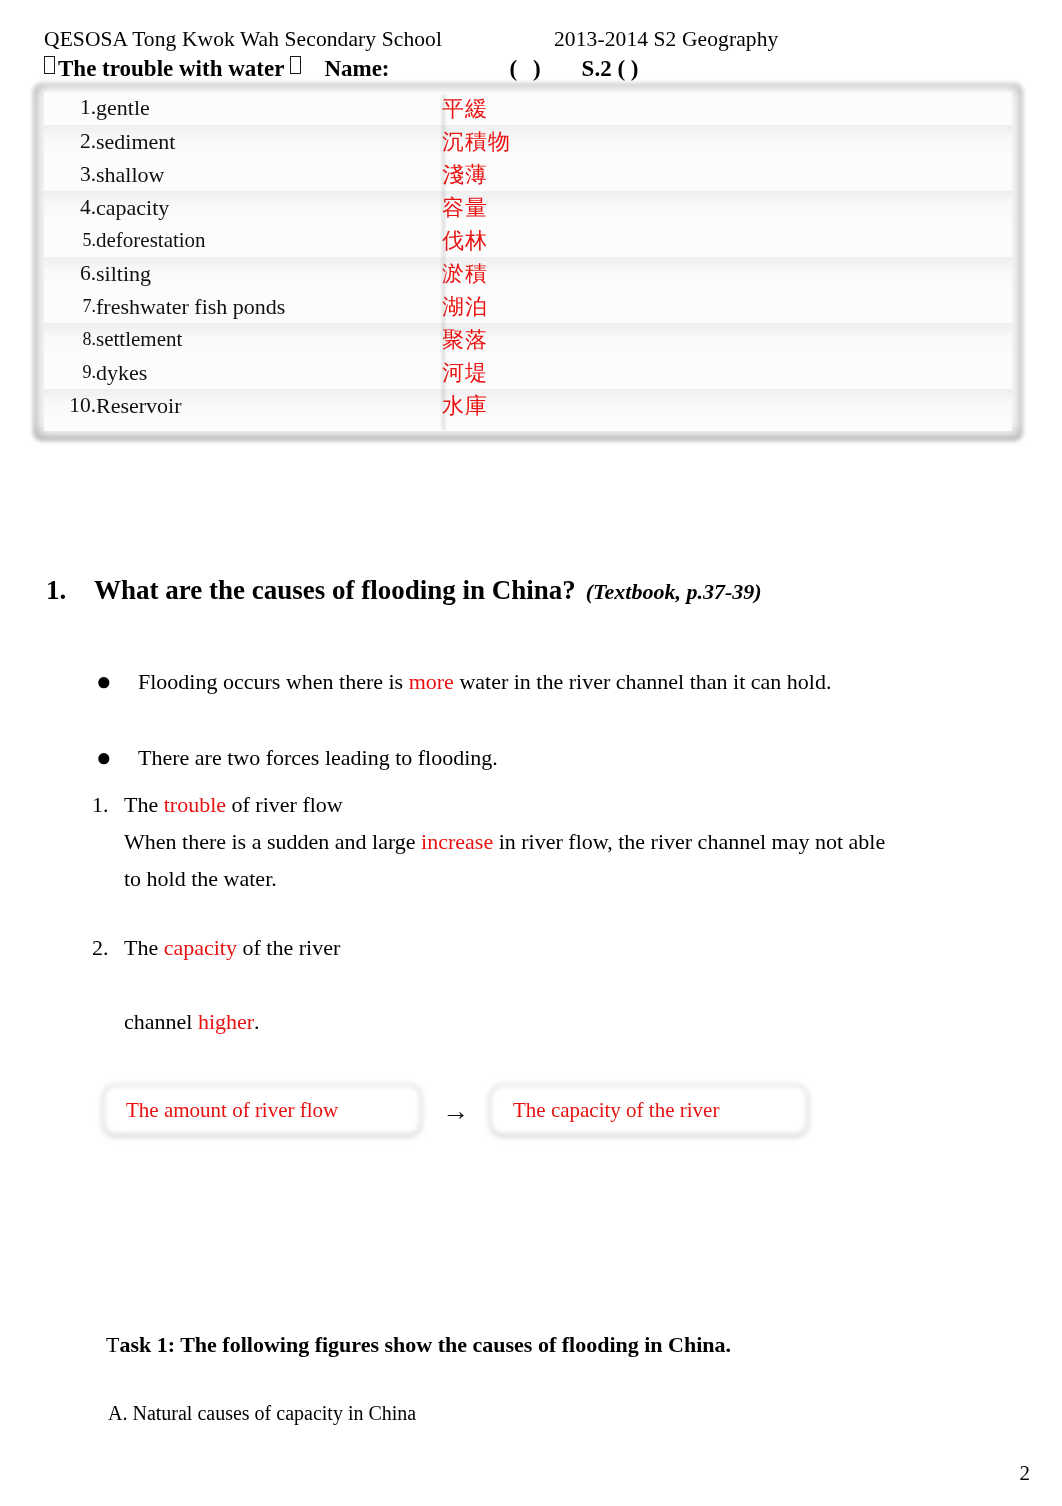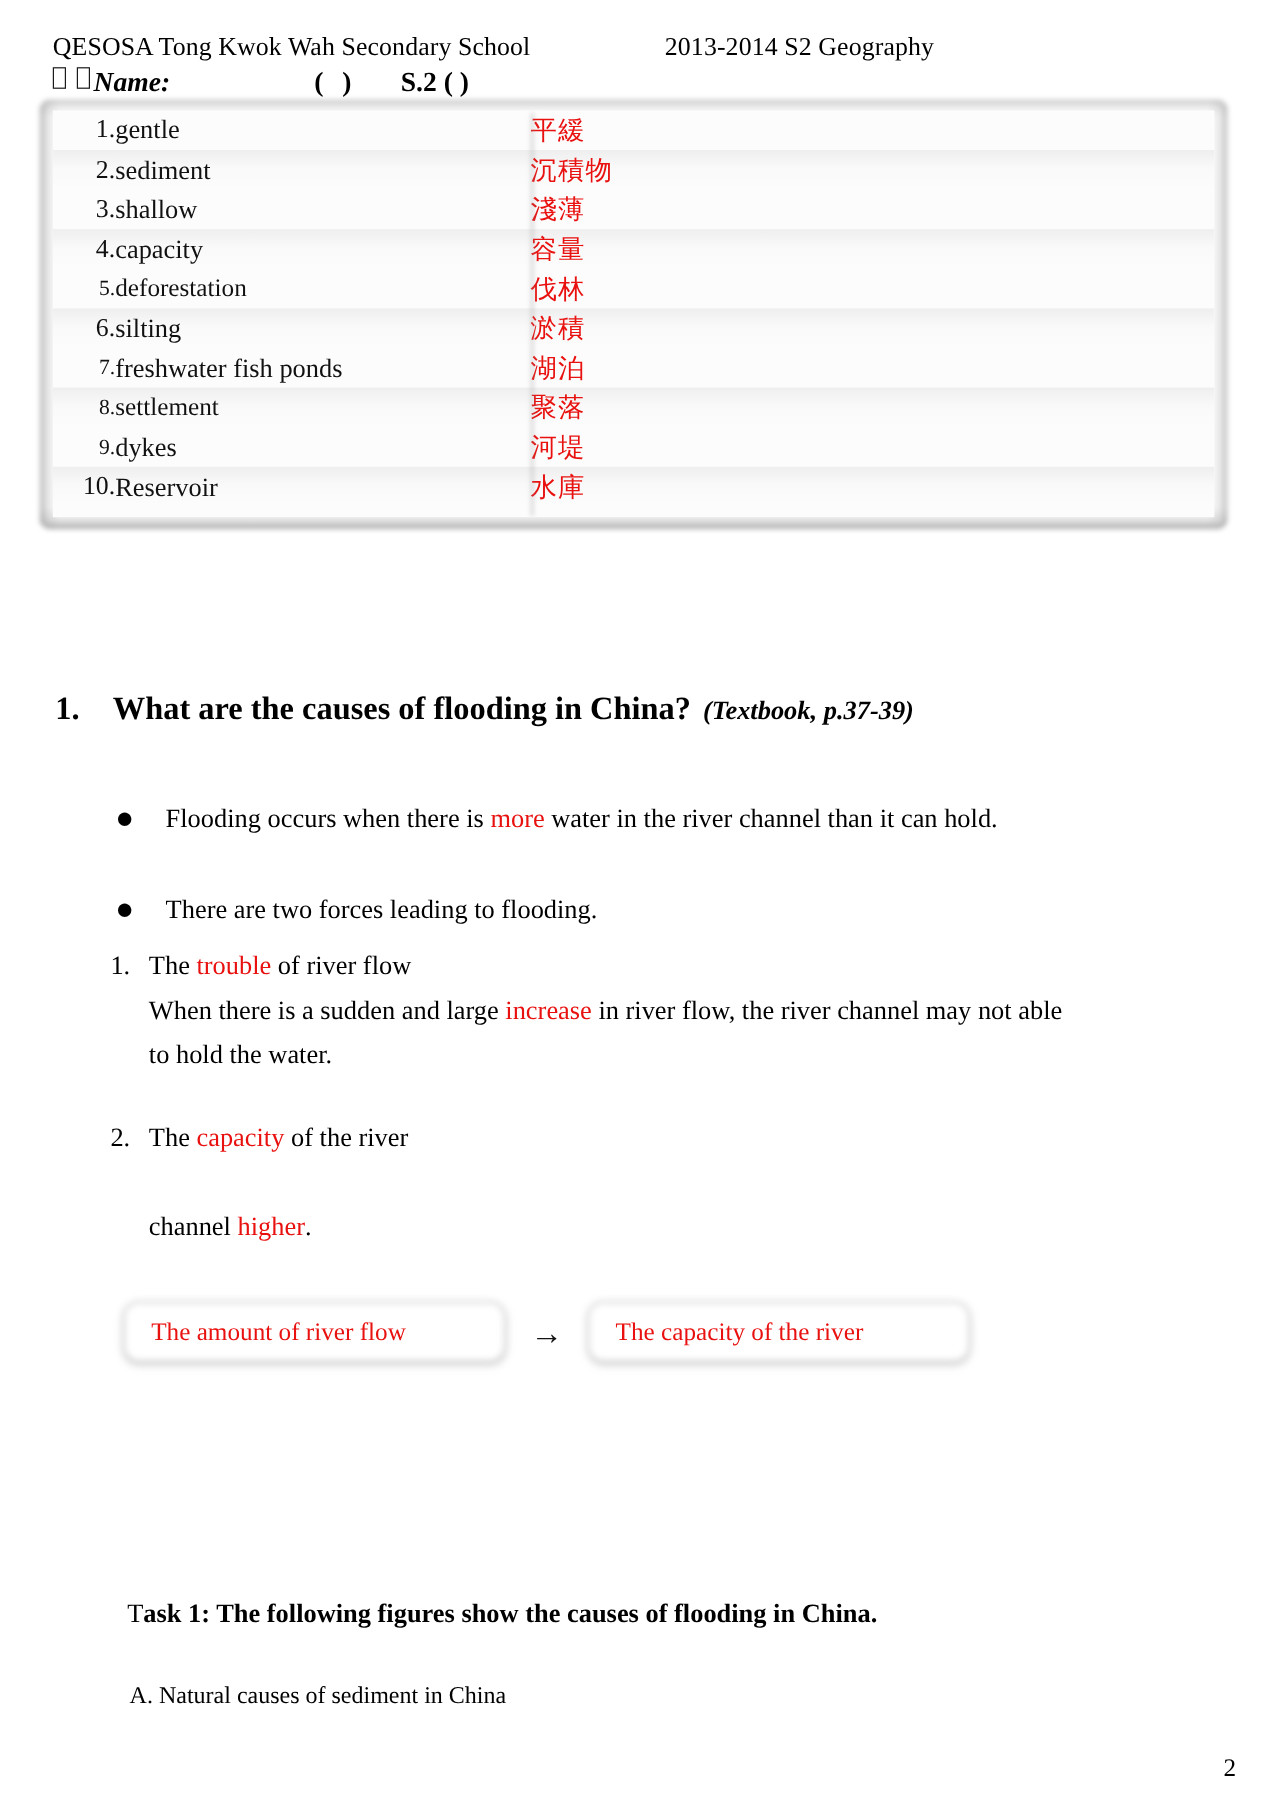--- a/index.html
+++ b/index.html
@@ -52,21 +52,21 @@
     display: inline-block;
     width: 9px;
     height: 16px;
     border: 1.4px solid #1a1a1a;
     margin: 0 3px 0 0;
     position: relative;
     top: -2px;
     flex: none;
   }
   .hdr-topic { white-space: nowrap; }
-  .hdr-name { margin-left: 0; white-space: nowrap; font-style: italic; }
+  .hdr-name { margin-left: 20px; white-space: nowrap; }
   .hdr-paren1 { margin-left: 120px; white-space: nowrap; letter-spacing: 5px; }
   .hdr-class { margin-left: 36px; white-space: nowrap; }
 
   
   .vocab-wrap {
     position: absolute;
     left: 33px;
     top: 83px;
     width: 990px;
     height: 358px;
@@ -308,20 +308,21 @@
 
 <div class="page">
 
   <div class="doc-header">
     <div class="hdr-row1">
       <span class="hdr-school">QESOSA Tong Kwok Wah Secondary School</span>
       <span class="hdr-course">2013-2014 S2 Geography</span>
     </div>
     <div class="hdr-row2">
       <span class="tofu"></span>
+      <span class="hdr-topic">The trouble with water</span>
       <span class="tofu" style="margin-left:6px;"></span>
       <span class="hdr-name">Name:</span>
       <span class="hdr-paren1">(    )</span>
       <span class="hdr-class">S.2 (    )</span>
     </div>
   </div>
 
   <div class="vocab-wrap">
     <div class="vocab-shadow"></div>
     <div class="vocab-inner">
@@ -435,17 +436,17 @@
     <span class="flow-arrow">→</span>
     <div class="flow-box flow-box-2">
       <span class="fb-bg"></span>
       <span class="fb-label">The capacity of the river</span>
     </div>
   </div>
 
   <div class="task-title">
     <span class="t-lead">T</span><span>ask 1: The following figures show the causes of flooding in China.</span>
   </div>
-  <div class="task-sub">A. Natural causes of sediment in China</div>
+  <div class="task-sub">A. Natural causes of capacity in China</div>
 
   <div class="page-number">2</div>
 
 </div>
 
 </body></html>

